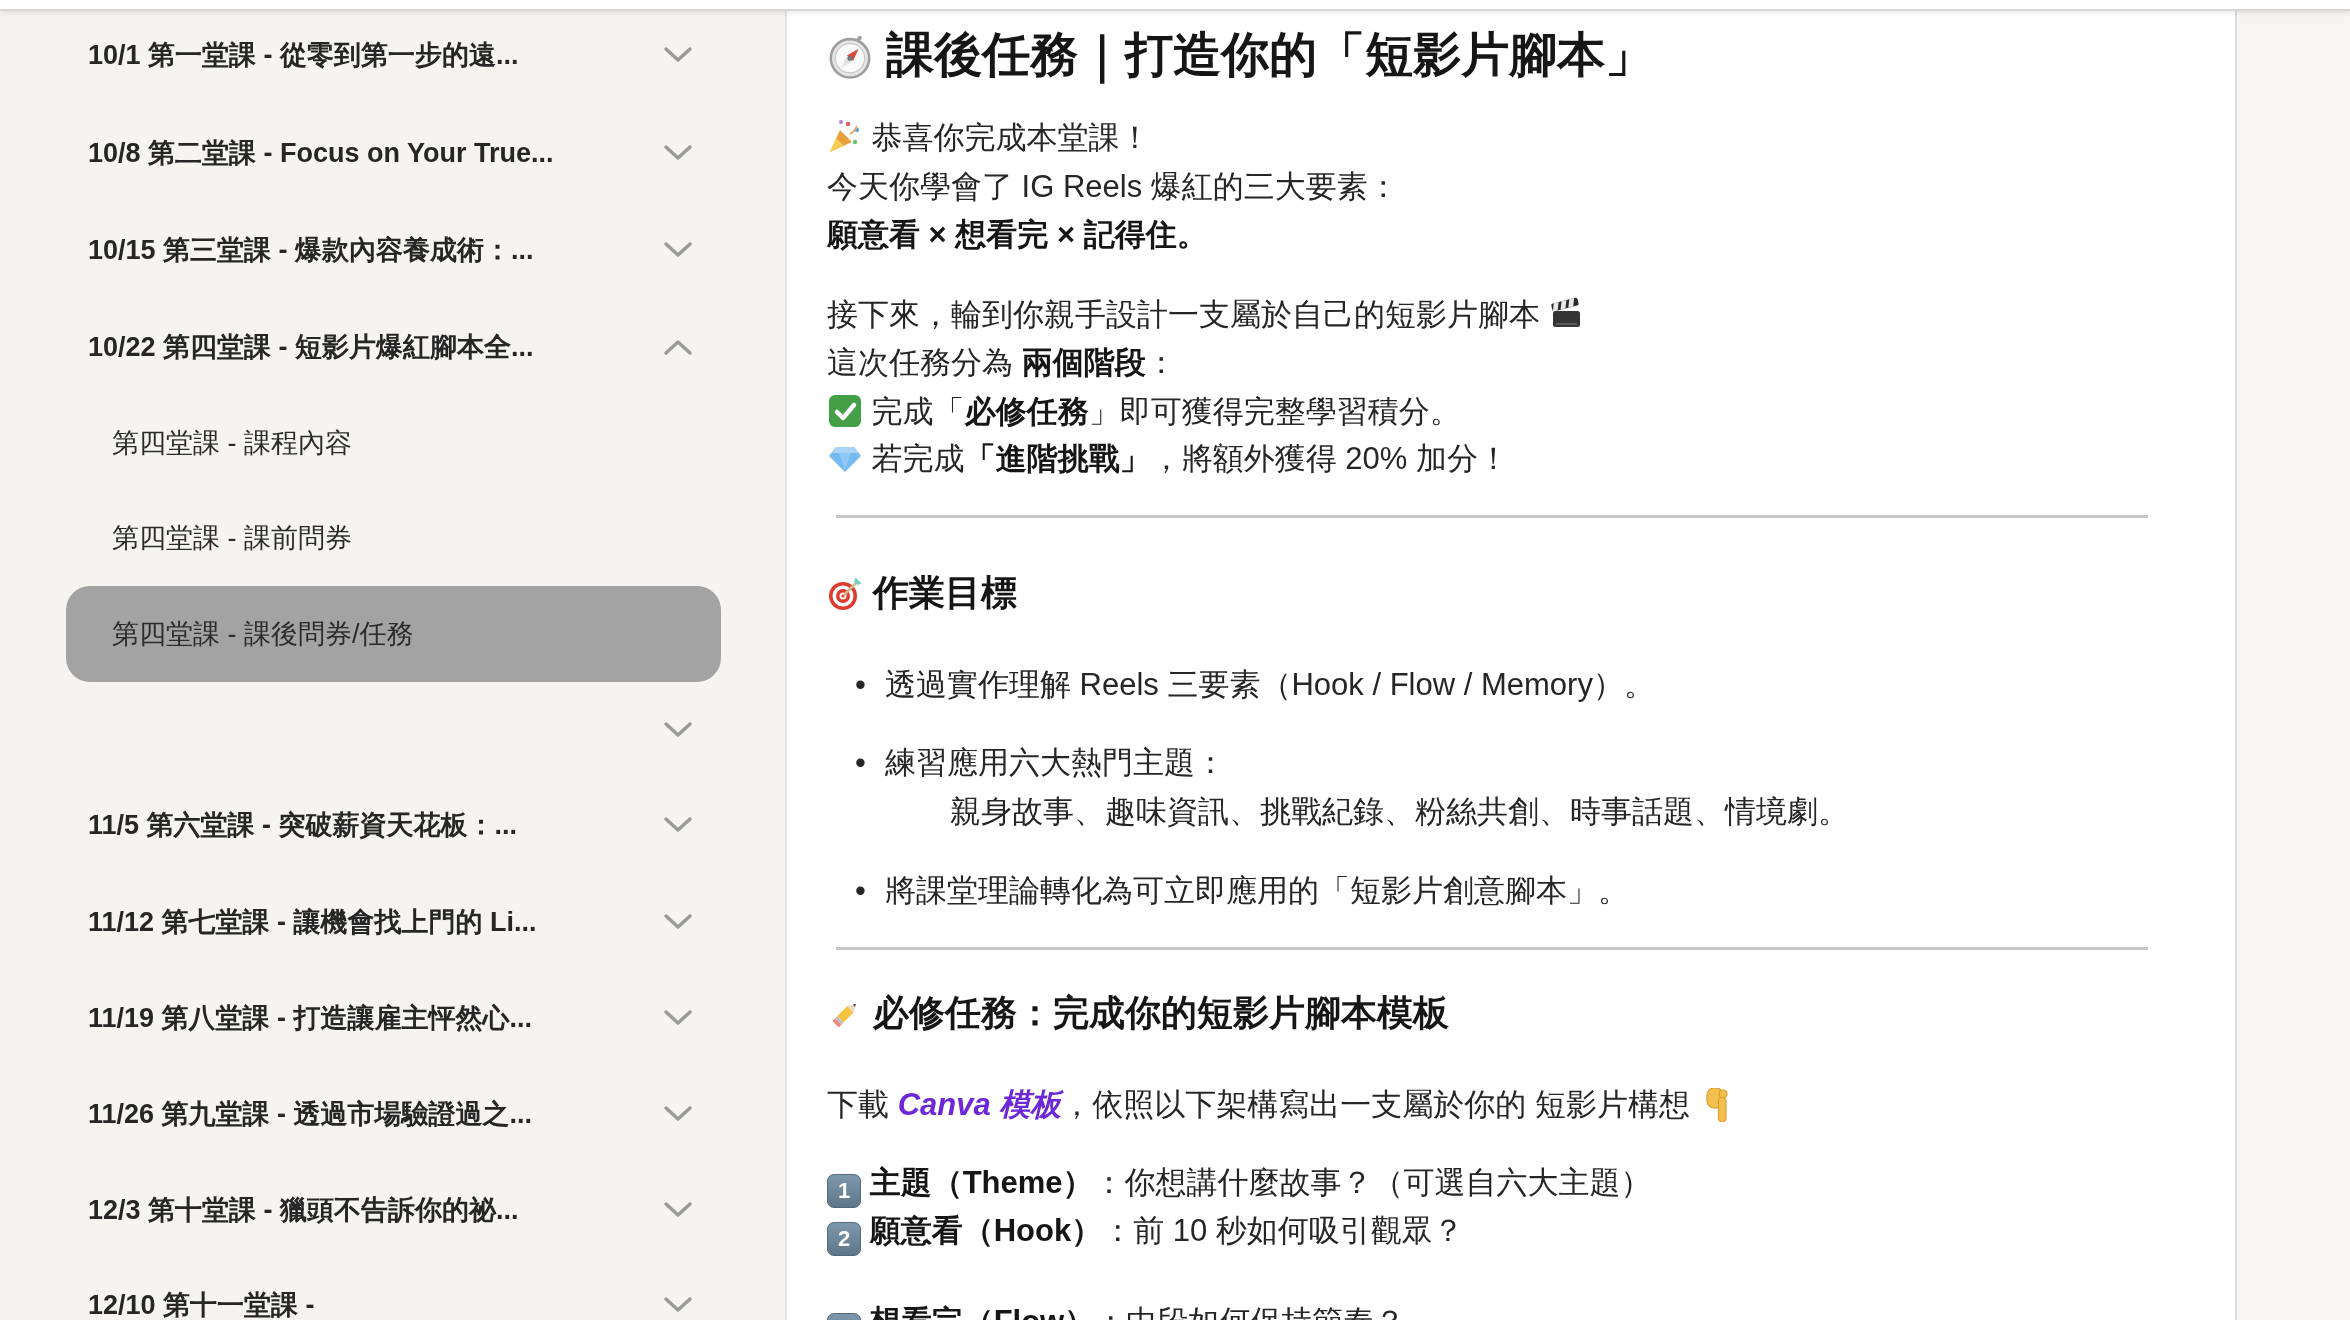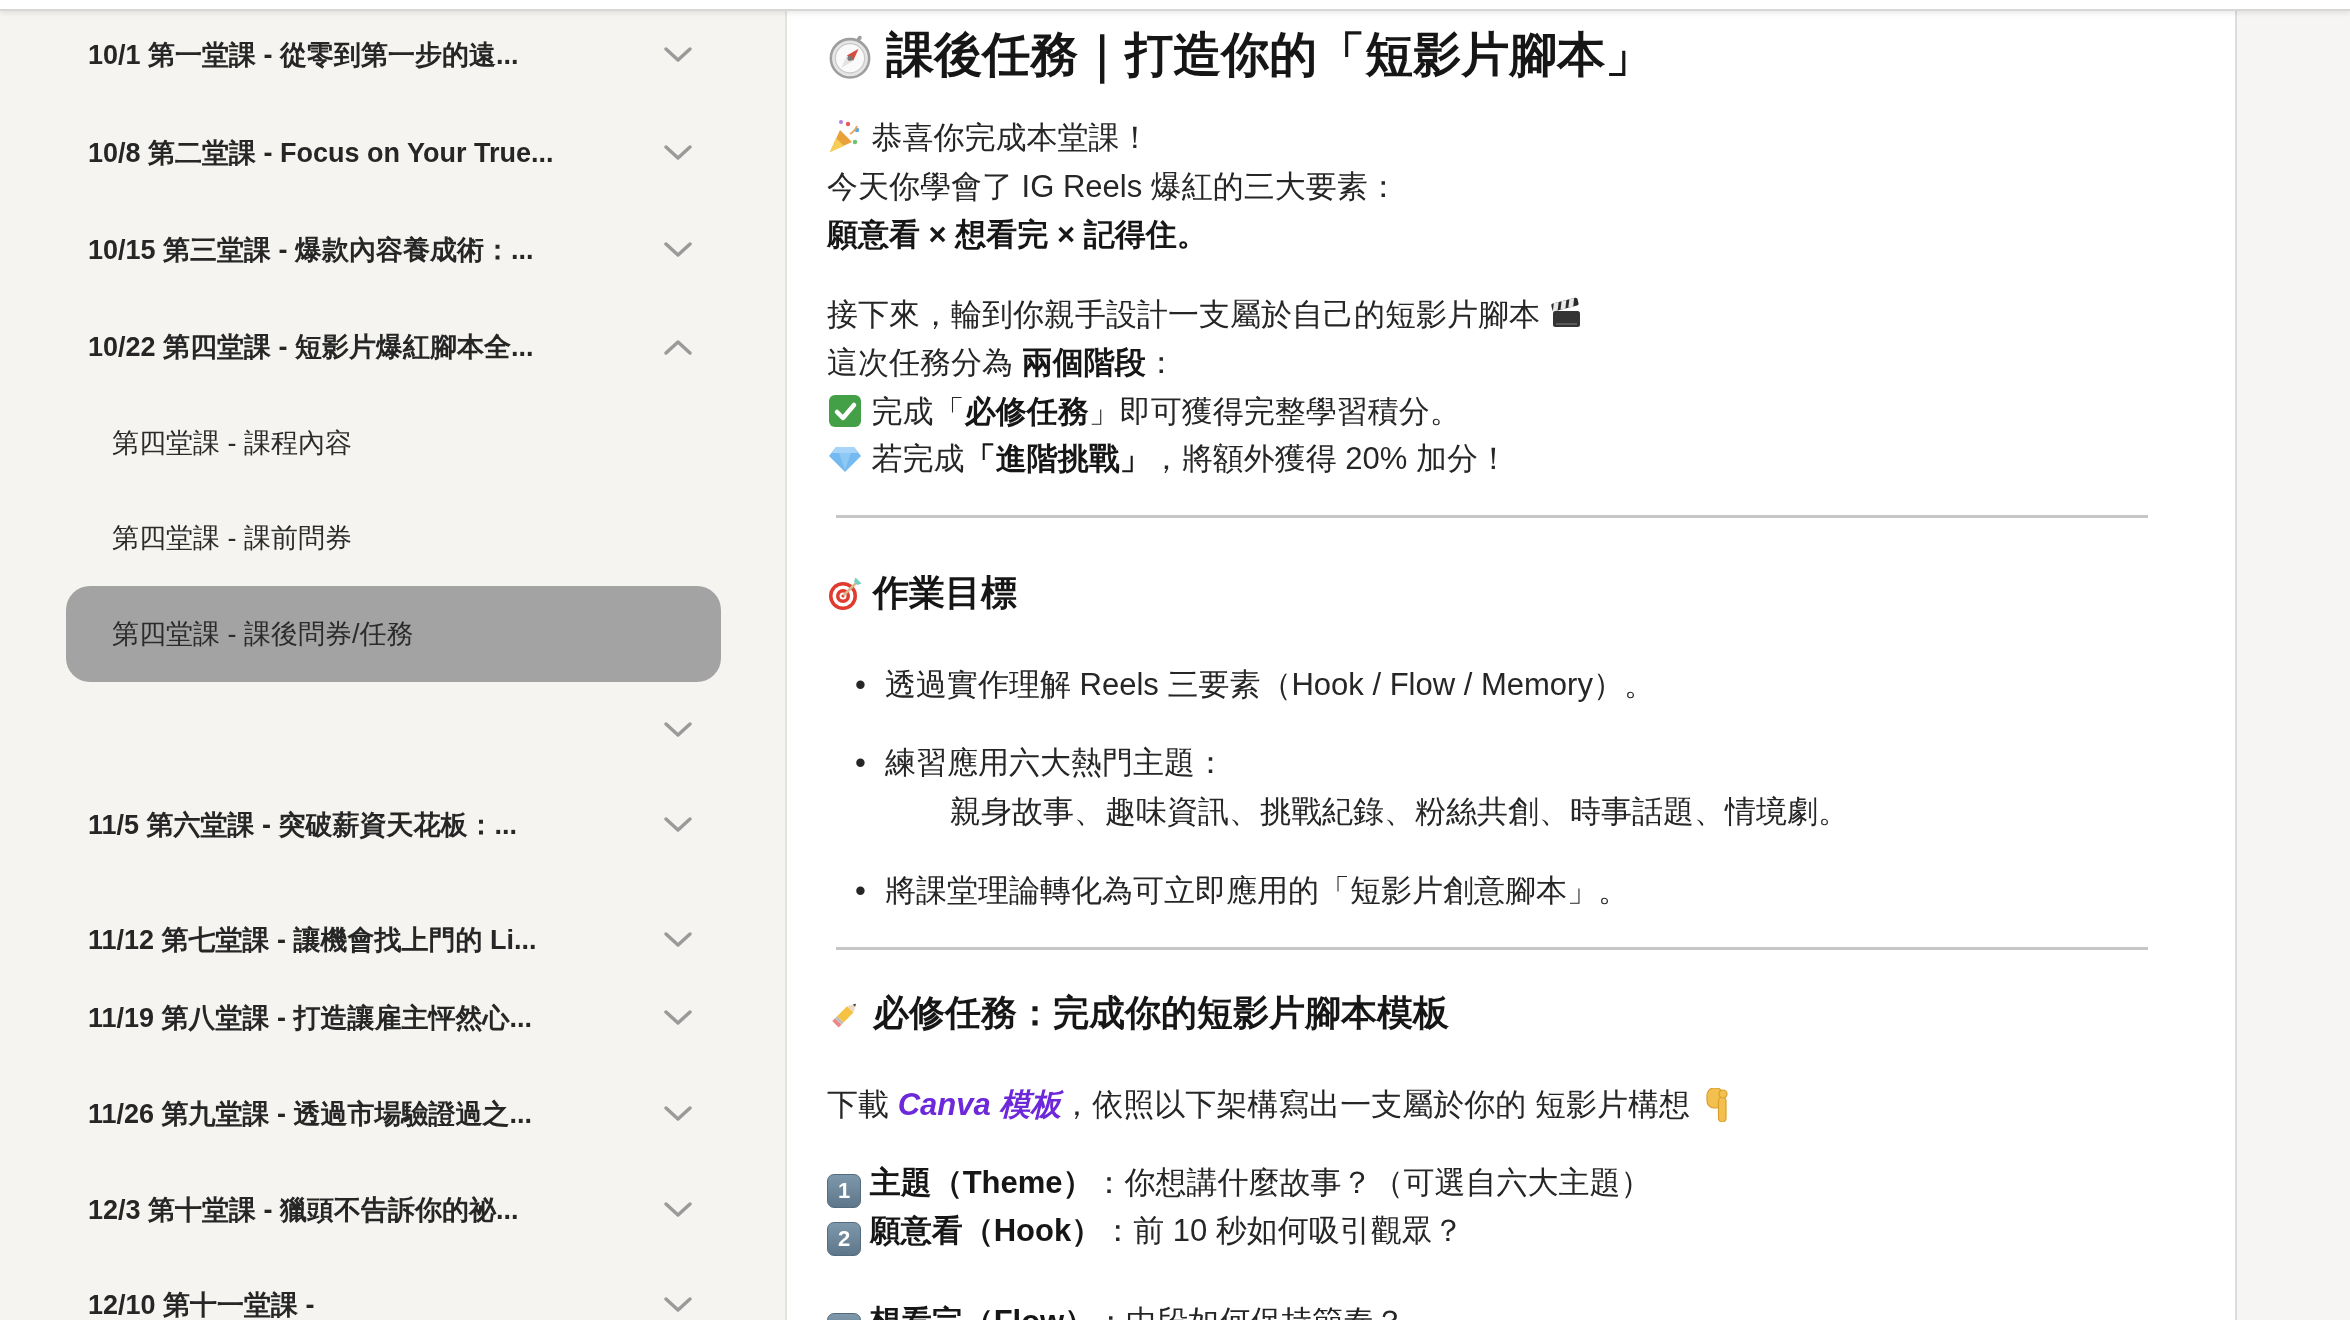--- a/index.html
+++ b/index.html
@@ -88,21 +88,21 @@
         <span class="chev"><svg viewBox="0 0 30 18">
             <polyline points="3,3 15,14 27,3" fill="none" stroke="#9a9a9a" stroke-width="3.5" stroke-linecap="round" stroke-linejoin="round"></polyline>
           </svg></span>
       </div>
       <div class="side-row" style="top: 777px;">
         <span class="lbl">11/5 第六堂課 - 突破薪資天花板：...</span>
         <span class="chev"><svg viewBox="0 0 30 18">
             <polyline points="3,3 15,14 27,3" fill="none" stroke="#9a9a9a" stroke-width="3.5" stroke-linecap="round" stroke-linejoin="round"></polyline>
           </svg></span>
       </div>
-      <div class="side-row" style="top: 892px;">
+      <div class="side-row" style="top: 874px;">
         <span class="lbl">11/12 第七堂課 - 讓機會找上門的 Li...</span>
         <span class="chev"><svg viewBox="0 0 30 18">
             <polyline points="3,3 15,14 27,3" fill="none" stroke="#9a9a9a" stroke-width="3.5" stroke-linecap="round" stroke-linejoin="round"></polyline>
           </svg></span>
       </div>
       <div class="side-row" style="top: 970px;">
         <span class="lbl">11/19 第八堂課 - 打造讓雇主怦然心...</span>
         <span class="chev"><svg viewBox="0 0 30 18">
             <polyline points="3,3 15,14 27,3" fill="none" stroke="#9a9a9a" stroke-width="3.5" stroke-linecap="round" stroke-linejoin="round"></polyline>
           </svg></span>

